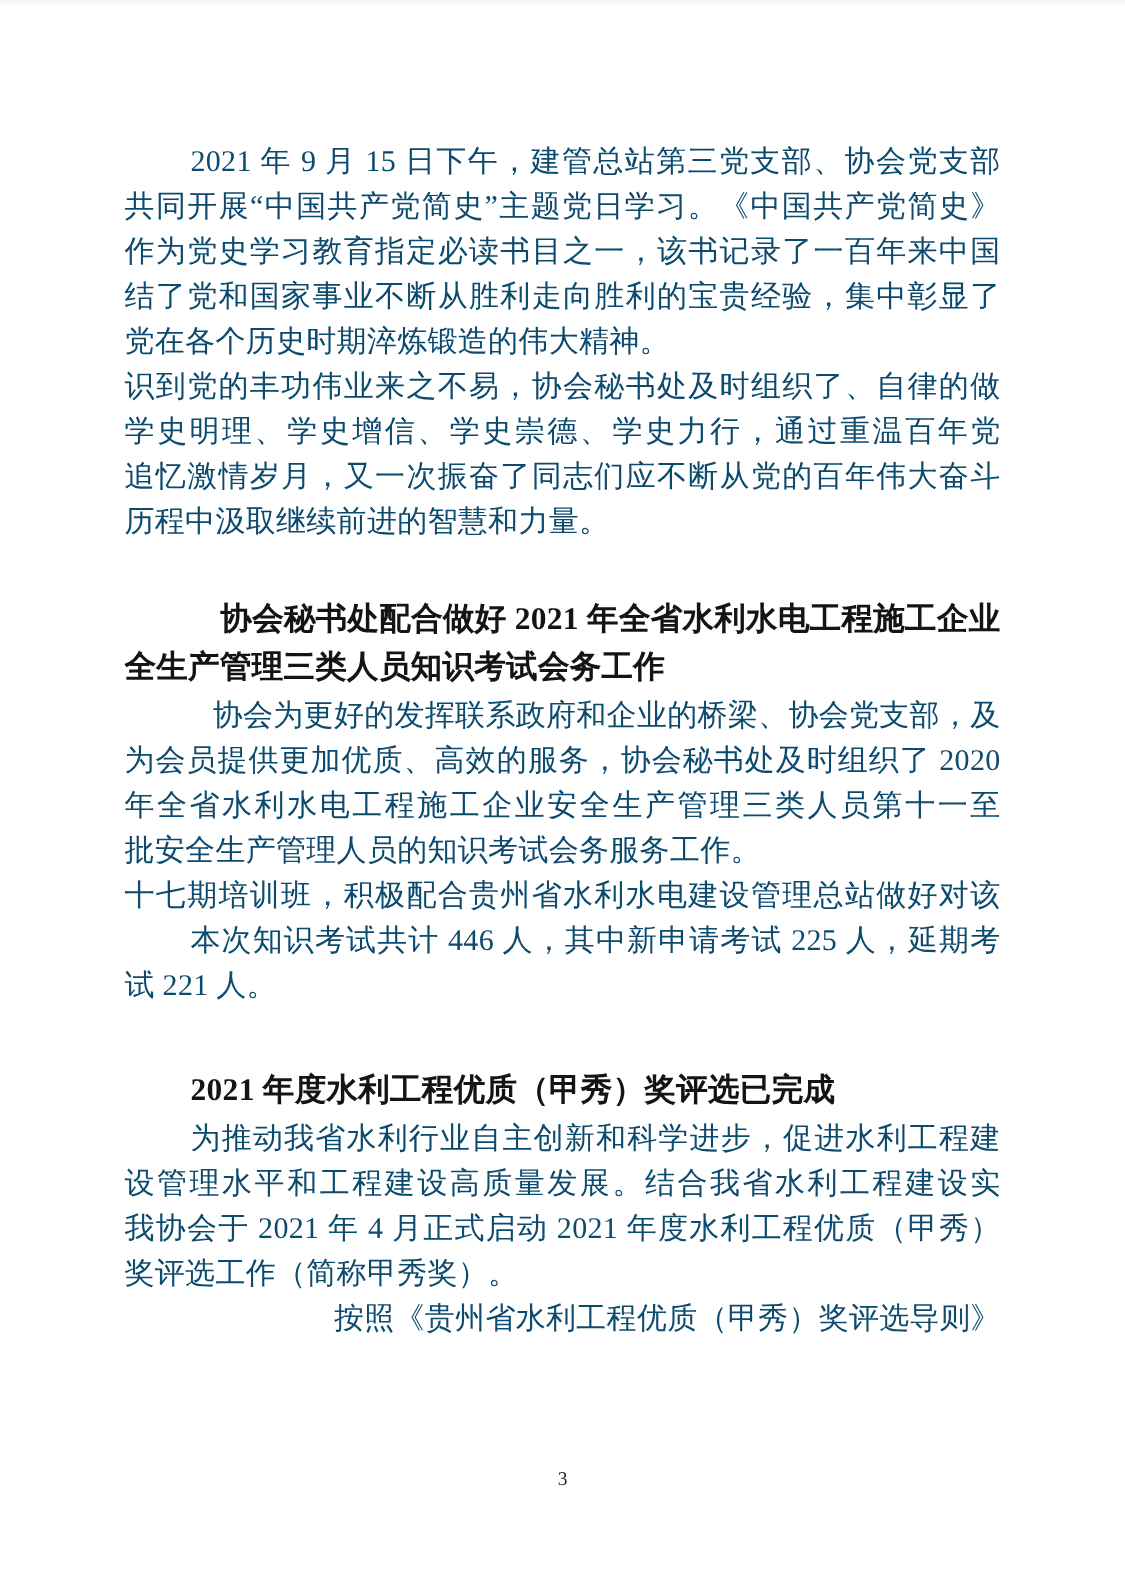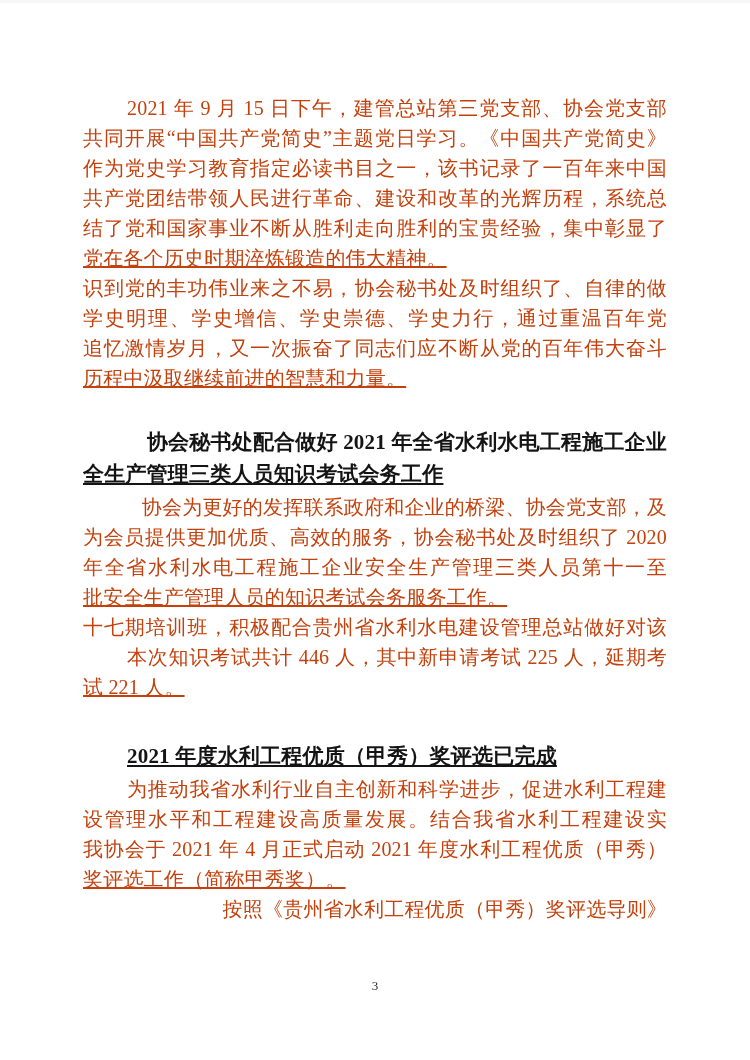--- a/index.html
+++ b/index.html
@@ -32,26 +32,25 @@
   }
   .line {
     font-size: 20px;
     line-height: 30px;
     height: 30px;
     overflow: hidden;
     white-space: normal;
     text-align: justify;
     text-align-last: justify;
     letter-spacing: 0.2px;
-    color: #c2410c;
+    color: #0c4a6e;
   }
   .line.last {
     text-align: left;
     text-align-last: left;
-    text-decoration: underline;
   }
   .line.first {
     text-indent: 44px;
     text-align: right;
   }
   .heading .line {
     font-weight: bold;
     color: #141414;
     font-size: 21px;
     line-height: 32px;
@@ -84,21 +83,20 @@
 <body>
 
 <div class="page-top-edge"></div>
 
 <div class="doc">
 
   <div class="para">
     <div class="line first">2021 年 9 月 15 日下午，建管总站第三党支部、协会党支部</div>
     <div class="line">共同开展“中国共产党简史”主题党日学习。《中国共产党简史》</div>
     <div class="line">作为党史学习教育指定必读书目之一，该书记录了一百年来中国</div>
-    <div class="line">共产党团结带领人民进行革命、建设和改革的光辉历程，系统总</div>
     <div class="line">结了党和国家事业不断从胜利走向胜利的宝贵经验，集中彰显了</div>
     <div class="line last">党在各个历史时期淬炼锻造的伟大精神。</div>
   </div>
 
   <div class="para">
     <div class="line">识到党的丰功伟业来之不易，协会秘书处及时组织了、自律的做到</div>
     <div class="line">学史明理、学史增信、学史崇德、学史力行，通过重温百年党史，</div>
     <div class="line">追忆激情岁月，又一次振奋了同志们应不断从党的百年伟大奋斗</div>
     <div class="line last">历程中汲取继续前进的智慧和力量。</div>
   </div>

